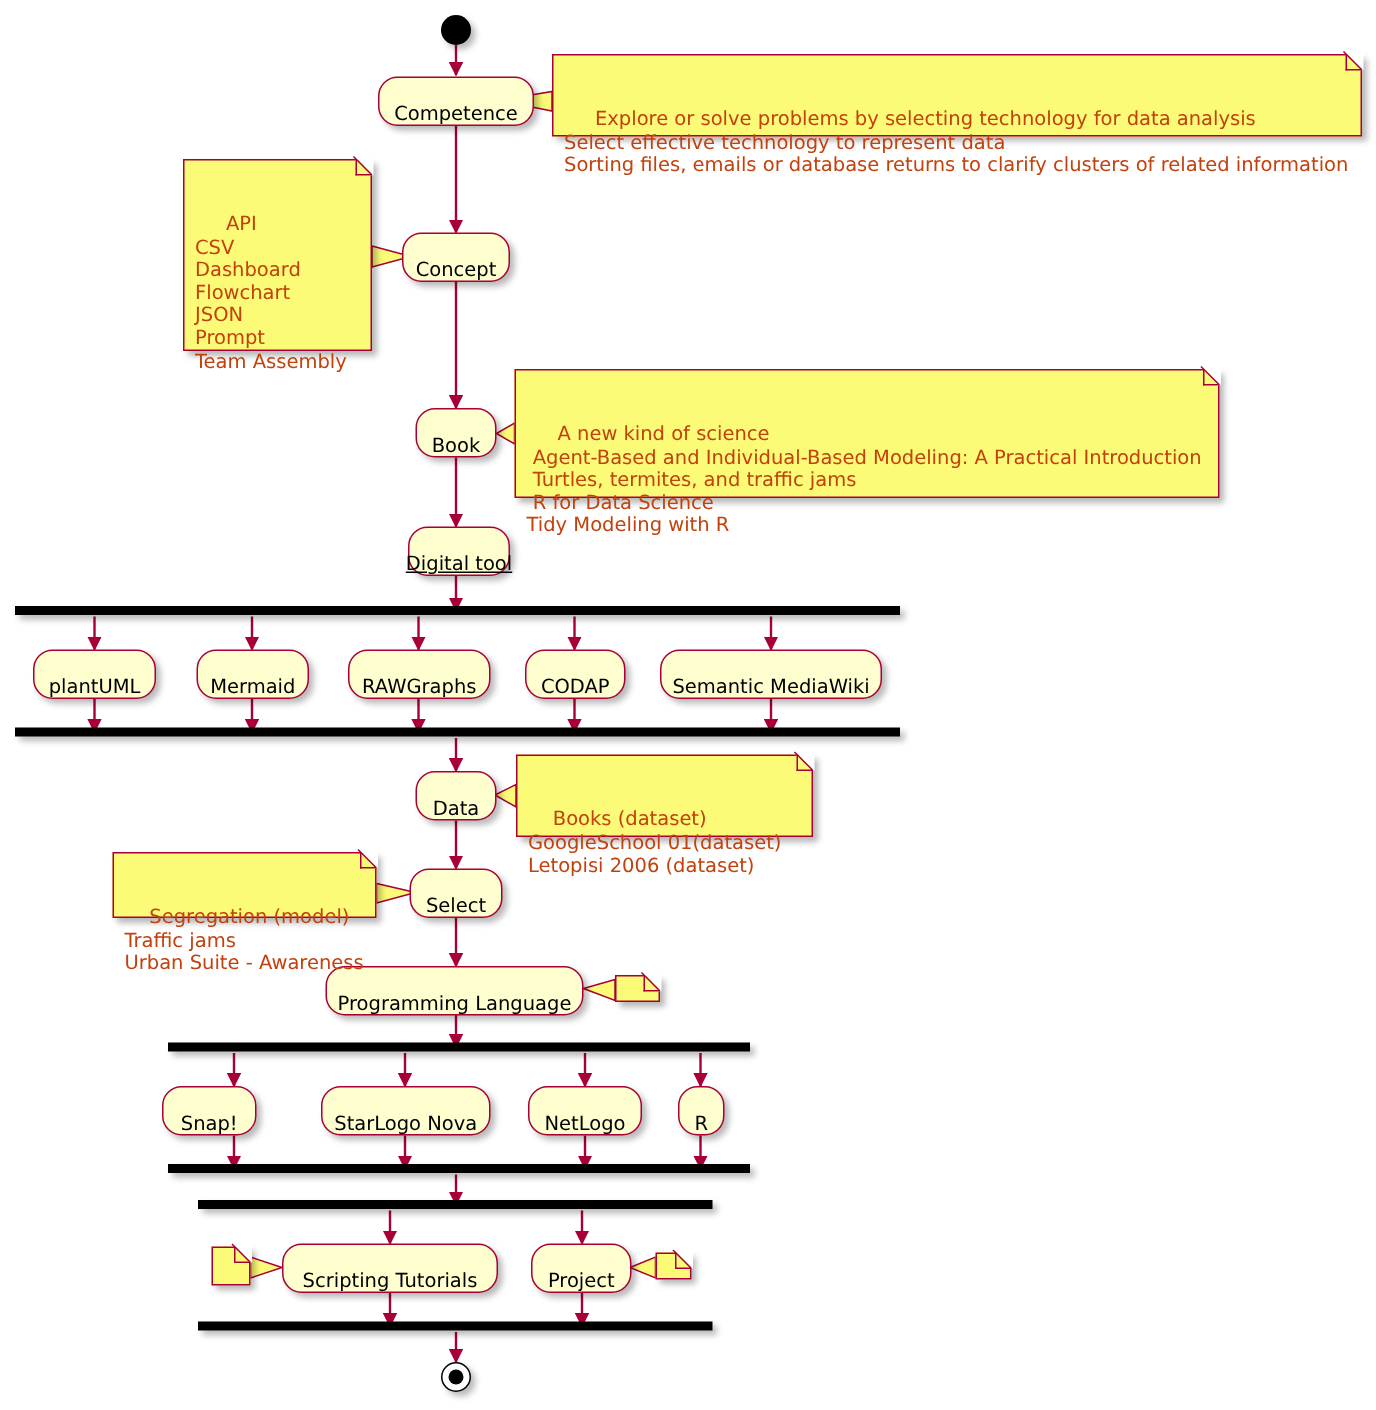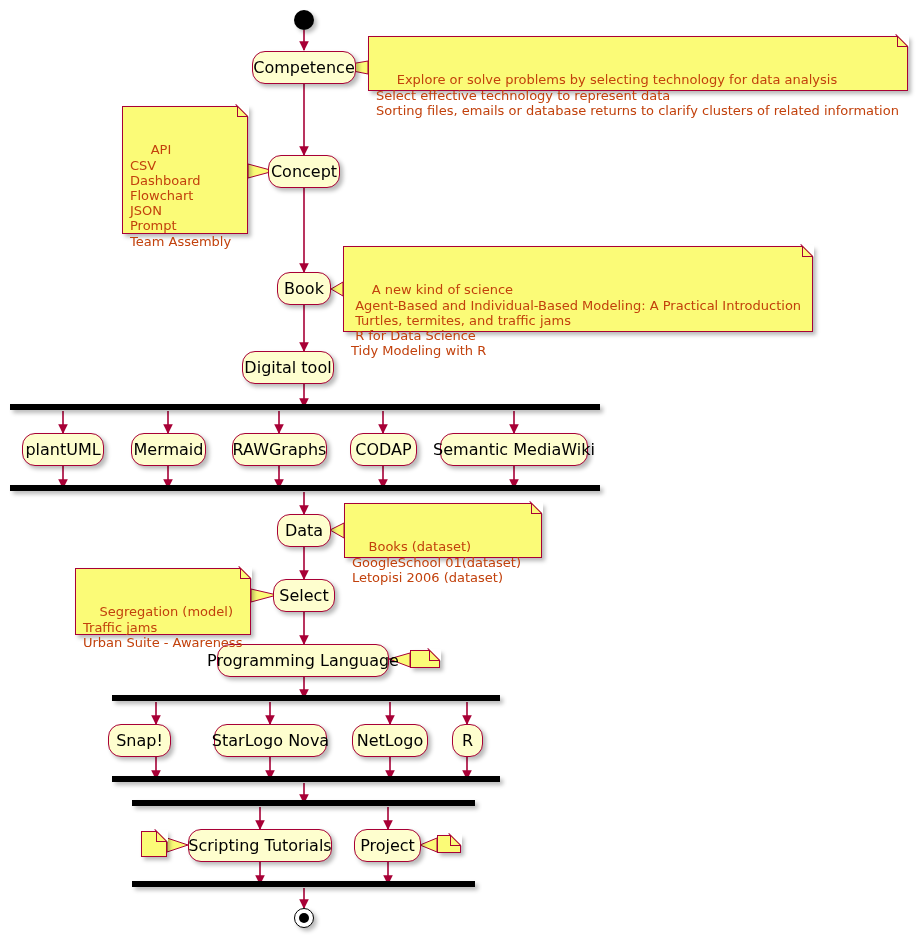--- a/index.html
+++ b/index.html
@@ -20,24 +20,24 @@
   }
 
   
   .node {
     position: absolute;
     box-sizing: border-box;
     background: #FEFECE;
     border: 1.5px solid #A80036;
     border-radius: 13px;
     color: #000000;
-    font-size: 16px;
+    font-size: 13px;
     line-height: 1;
     display: flex;
-    align-items: center;
+    align-items: flex-end;
     justify-content: center;
     white-space: nowrap;
     box-shadow: 3px 3px 4px rgba(0,0,0,0.28);
     padding: 0 10px;
   }
 
   
   .note {
     position: absolute;
     box-sizing: border-box;
@@ -234,21 +234,21 @@
   </div>
 
   <div class="node" style="left:268px; top:155px; width:72px; height:33px;">
     <span>Concept</span>
   </div>
 
   <div class="node" style="left:277px; top:272px; width:54px; height:33px;">
     <span>Book</span>
   </div>
 
-  <div class="node" style="left:242px; top:351px; width:92px; height:33px;">
+  <div class="node" style="left:272px; top:351px; width:68px; height:33px;text-decoration:underline;">
     <span>Digital tool</span>
   </div>
 
   <div class="node" style="left:22px; top:433px; width:82px; height:33px;">
     <span>plantUML</span>
   </div>
 
   <div class="node" style="left:131px; top:433px; width:75px; height:33px;">
     <span>Mermaid</span>
   </div>
@@ -328,21 +328,21 @@
 Tidy Modeling with R</span>
   </div>
 
   <div class="note" style="left:344px; top:503px; width:198px; height:55px;">
     <span class="fold"></span>
     <span class="body">Books (dataset)
 GoogleSchool 01(dataset)
 Letopisi 2006 (dataset)</span>
   </div>
 
-  <div class="note" style="left:75px; top:568px; width:176px; height:67px;">
+  <div class="note" style="left:75px; top:568px; width:176px; height:44px;">
     <span class="fold"></span>
     <span class="body">Segregation (model)
 Traffic jams
 Urban Suite - Awareness</span>
   </div>
 
   <div class="note empty" style="left:410px; top:650px; width:30px; height:18px;">
     <span class="fold"></span>
     <span class="body"></span>
   </div>

